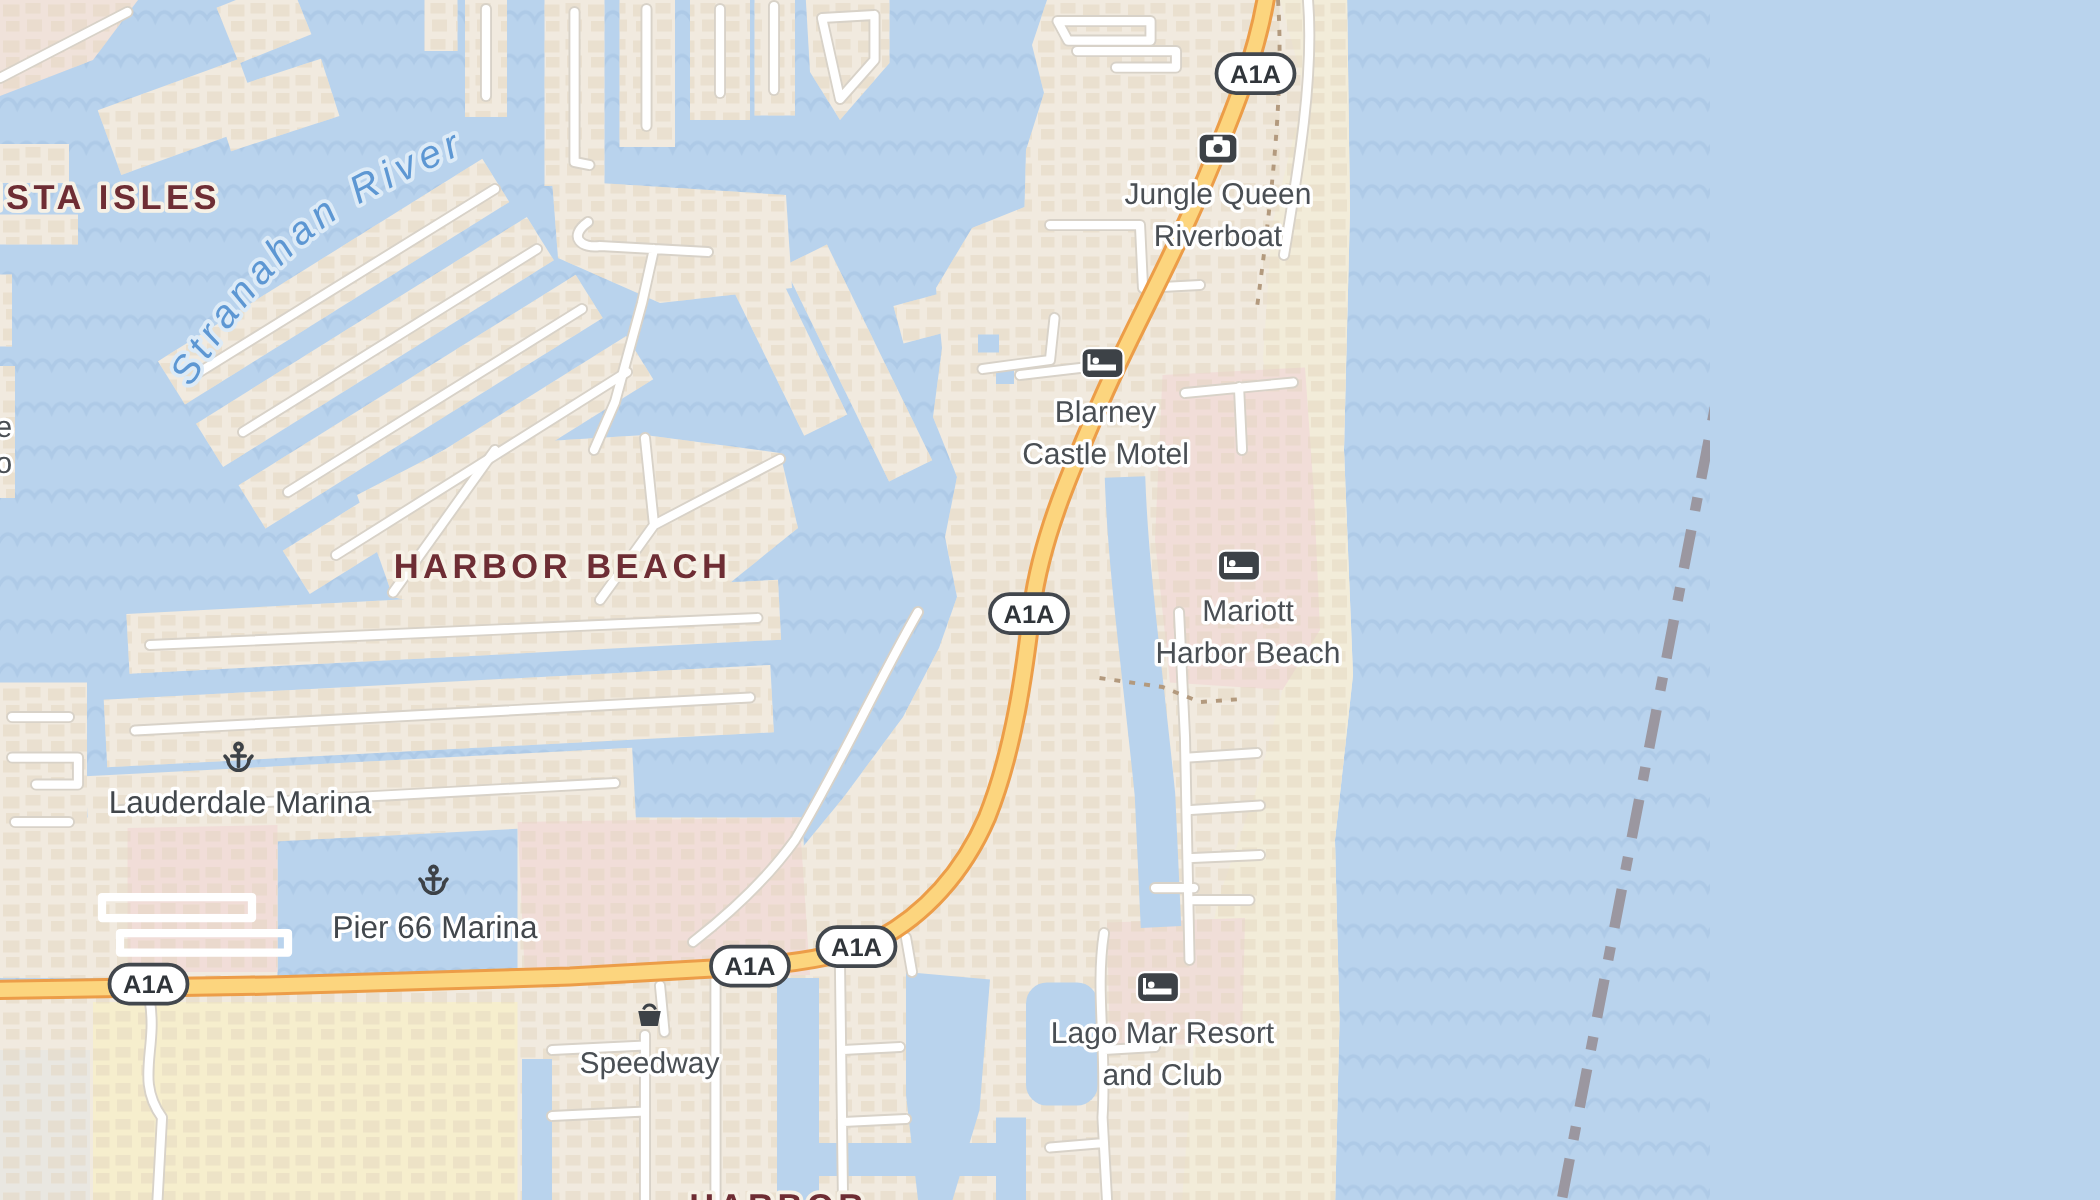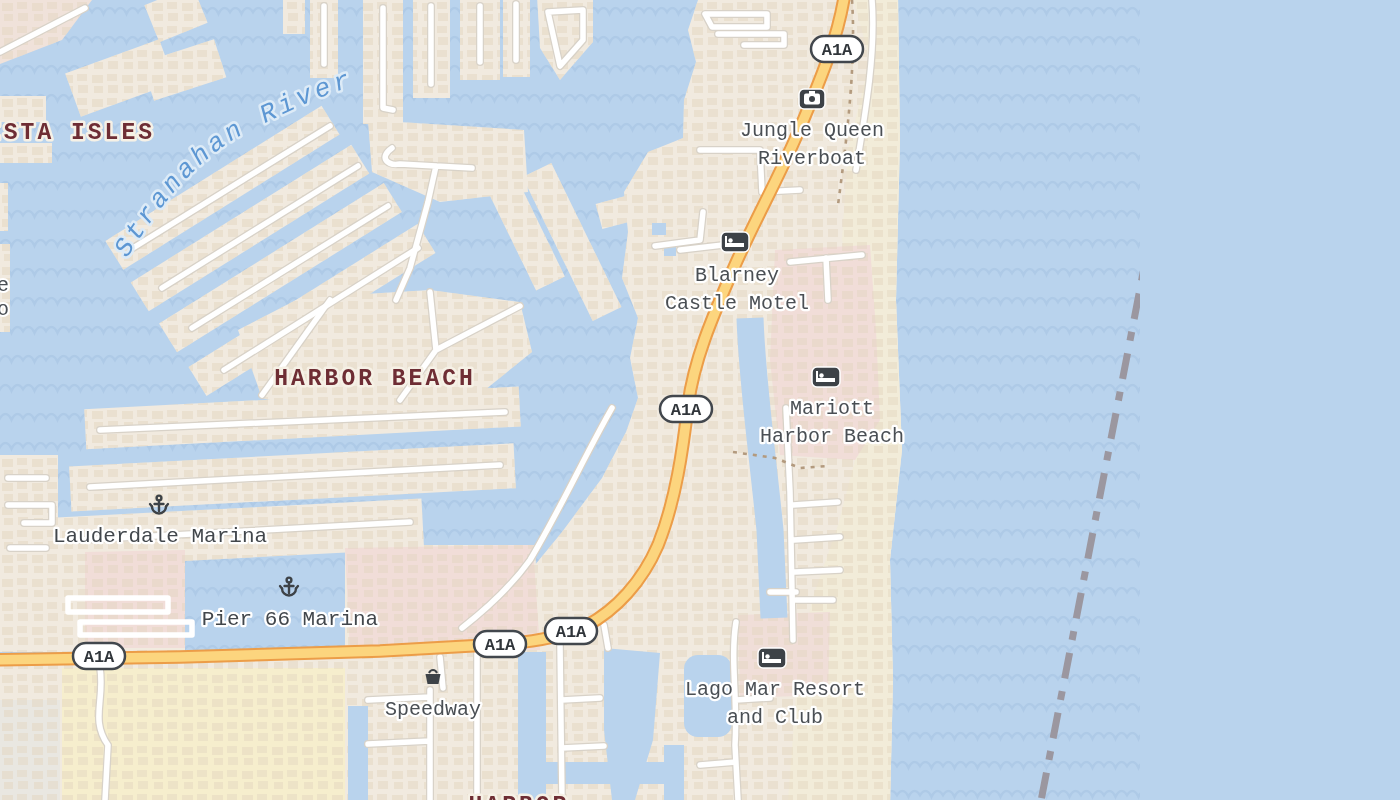--- a/index.html
+++ b/index.html
@@ -1,20 +1,20 @@
 <!DOCTYPE html>
 <html><head>
 <meta charset="utf-8">
 <style>
   html,body{margin:0;padding:0;background:#b9d3ed;}
   .map-wrap{
     position:relative;
     width:1140px;height:800px;
     overflow:hidden;
-    font-family:Liberation Mono, monospace;
+    font-family:Liberation Sans, sans-serif;
   }
   svg{display:block;}
   .poi-label{fill:#4a4f54;font-size:20px;stroke:#ffffff;stroke-width:4.5px;paint-order:stroke;stroke-linejoin:round;text-anchor:middle;}
   .marina-label{fill:#42474c;font-size:21px;stroke:#ffffff;stroke-width:4.5px;paint-order:stroke;stroke-linejoin:round;text-anchor:middle;}
   .hood-label{fill:#6e2d34;font-size:23px;font-weight:bold;letter-spacing:3px;stroke:#f6f1e6;stroke-width:5px;paint-order:stroke;stroke-linejoin:round;text-anchor:middle;}
   .river-label{fill:#5d97d3;font-size:26px;font-style:italic;letter-spacing:4px;stroke:#ddebf7;stroke-width:5px;paint-order:stroke;stroke-linejoin:round;}
   .shield-text{fill:#30353a;font-size:17px;font-weight:bold;text-anchor:middle;}
   .frag-label{fill:#4a4f54;font-size:20px;stroke:#ffffff;stroke-width:4px;paint-order:stroke;text-anchor:start;}
 </style>
 </head>

